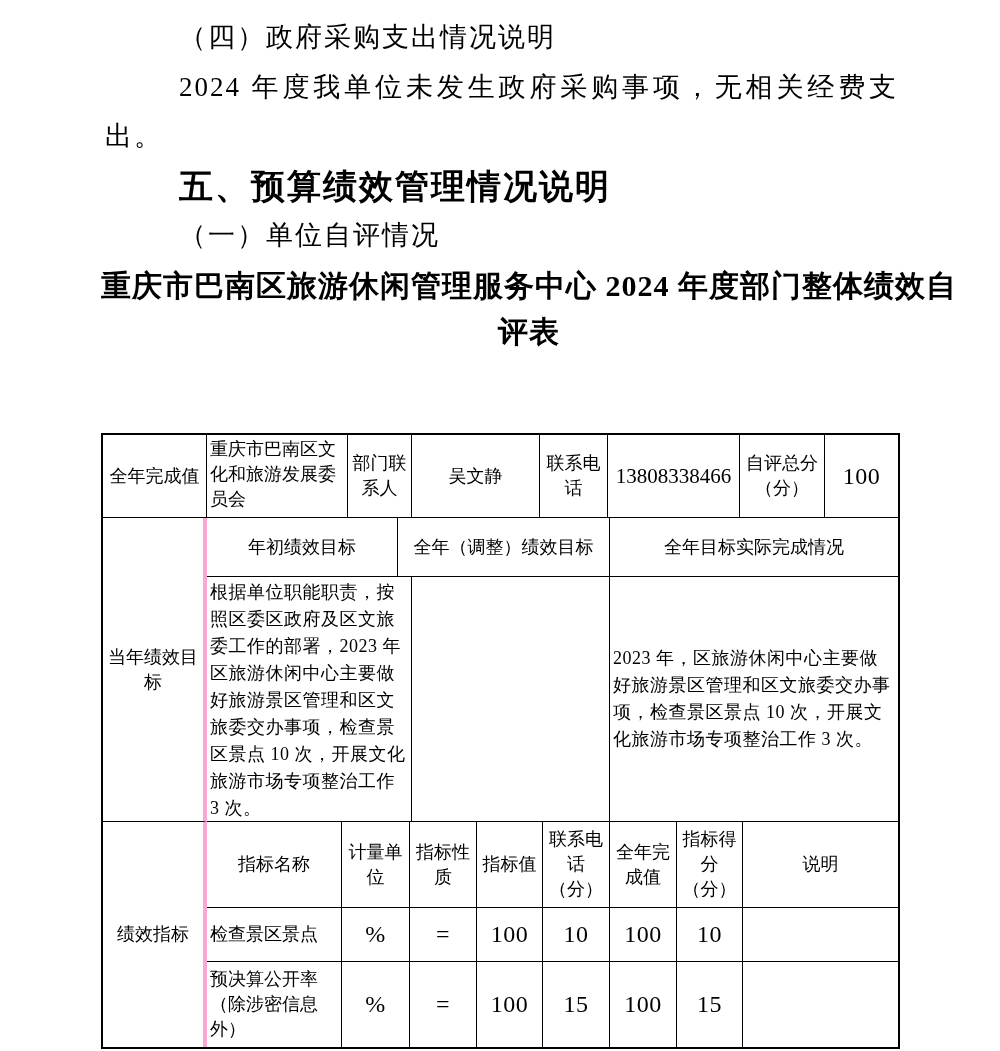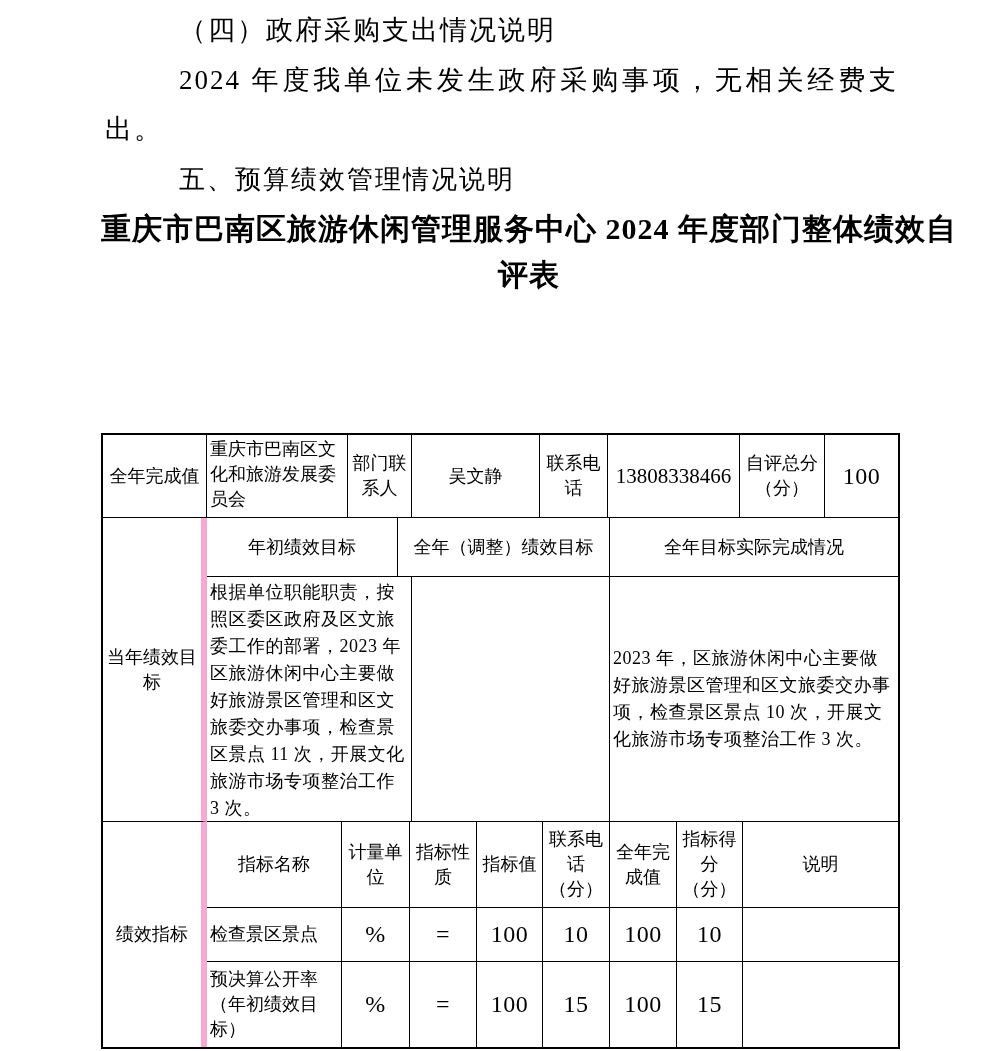--- a/index.html
+++ b/index.html
@@ -6,35 +6,35 @@
   html, body { background: #ffffff; }
   body {
     width: 1000px; height: 1051px;
     position: relative;
     font-family: "Liberation Serif", serif;
     color: #000;
     overflow: hidden;
   }
 
   
-  .textblock { position: absolute; top: 6px; left: 0; width: 1000px; }
+  .textblock { position: absolute; top: 13px; left: 0; width: 1000px; }
   .para {
     margin: 0 102px 0 105px;
     font-size: 27px;
     line-height: 49.5px;
     letter-spacing: 2px;
     text-align: justify;
   }
   .ind-a { text-indent: 74px; }
   .ind-b { text-indent: 88px; }
   .kai { font-family: "Liberation Serif", serif; }
   .hei {
     font-family: "DejaVu Sans", "Liberation Sans", sans-serif;
-    font-weight: normal;
-    font-size: 26px;
+    font-weight: bold;
+    font-size: 34px;
   }
   .table-title {
     margin: 2px 40px 0 98px;
     font-size: 30px;
     font-weight: bold;
     line-height: 46px;
     text-align: center;
     letter-spacing: 1px;
     font-family: "Liberation Serif", serif;
   }
@@ -60,21 +60,21 @@
     overflow: hidden;
   }
   .cell.last { border-right: none; }
   .cell.nb { border-bottom: none; }
   .cell.left { justify-content: flex-start; text-align: left; }
   .cell.top { align-items: flex-start; }
 
   .tsec { display: flex; }
   .seclabel {
     width: 116px;
-    border-right: 6px solid #f9a8d4;
+    border-right: 4px solid #f9a8d4;
     display: flex; align-items: center; justify-content: center;
     text-align: center;
     padding: 2px 4px;
   }
   .seclabel.bb { border-bottom: 1px solid #000; }
   .secbody { flex: 1; display: flex; flex-direction: column; }
 
   
   .w104{width:104px}.w141{width:141px}.w64{width:64px}.w128{width:128px}
   .w68r1{width:68px}.w132{width:132px}.w85{width:85px}.w73{width:73px}
@@ -92,20 +92,21 @@
   .num { font-size: 24px; letter-spacing: 0.5px; }
   .phone { font-size: 21px; }
 </style>
 </head>
 <body>
 
 <div class="textblock">
   <p class="para kai ind-a">（四）政府采购支出情况说明</p>
   <p class="para kai ind-a">2024 年度我单位未发生政府采购事项，无相关经费支出。</p>
   <p class="para hei ind-a">五、预算绩效管理情况说明</p>
+  <p class="para kai ind-a">（一）单位自评情况</p>
   <div class="table-title">重庆市巴南区旅游休闲管理服务中心 2024 年度部门整体绩效自评表</div>
 </div>
 
 <div class="ptable">
 
   <div class="trow h83">
     <div class="cell w104">全年完成值</div>
     <div class="cell w141 left top">重庆市巴南区文化和旅游发展委员会</div>
     <div class="cell w64">部门联系人</div>
     <div class="cell w128">吴文静</div>
@@ -117,21 +118,21 @@
 
   <div class="tsec">
     <div class="seclabel bb">当年绩效目标</div>
     <div class="secbody">
       <div class="trow h59">
         <div class="cell w191">年初绩效目标</div>
         <div class="cell w212">全年（调整）绩效目标</div>
         <div class="cell w288 last">全年目标实际完成情况</div>
       </div>
       <div class="trow h245">
-        <div class="cell w205 left top longtext">根据单位职能职责，按照区委区政府及区文旅委工作的部署，2023 年区旅游休闲中心主要做好旅游景区管理和区文旅委交办事项，检查景区景点 11 次，开展文化旅游市场专项整治工作 3 次。</div>
+        <div class="cell w205 left top longtext">根据单位职能职责，按照区委区政府及区文旅委工作的部署，2023 年区旅游休闲中心主要做好旅游景区管理和区文旅委交办事项，检查景区景点 10 次，开展文化旅游市场专项整治工作 3 次。</div>
         <div class="cell w198"></div>
         <div class="cell w288 left longtext last">2023 年，区旅游休闲中心主要做好旅游景区管理和区文旅委交办事项，检查景区景点 10 次，开展文化旅游市场专项整治工作 3 次。</div>
       </div>
     </div>
   </div>
 
   <div class="tsec">
     <div class="seclabel nb">绩效指标</div>
     <div class="secbody">
       <div class="trow h86">
@@ -148,21 +149,21 @@
         <div class="cell w135 left">检查景区景点</div>
         <div class="cell w68 num">%</div>
         <div class="cell w67 num">=</div>
         <div class="cell w66 num">100</div>
         <div class="cell w67 num">10</div>
         <div class="cell w67 num">100</div>
         <div class="cell w66 num">10</div>
         <div class="cell w155 last"></div>
       </div>
       <div class="trow h85h">
-        <div class="cell w135 left nb">预决算公开率（年初绩效目标）</div>
+        <div class="cell w135 left nb">预决算公开率（除涉密信息外）</div>
         <div class="cell w68 num nb">%</div>
         <div class="cell w67 num nb">=</div>
         <div class="cell w66 num nb">100</div>
         <div class="cell w67 num nb">15</div>
         <div class="cell w67 num nb">100</div>
         <div class="cell w66 num nb">15</div>
         <div class="cell w155 last nb"></div>
       </div>
     </div>
   </div>

